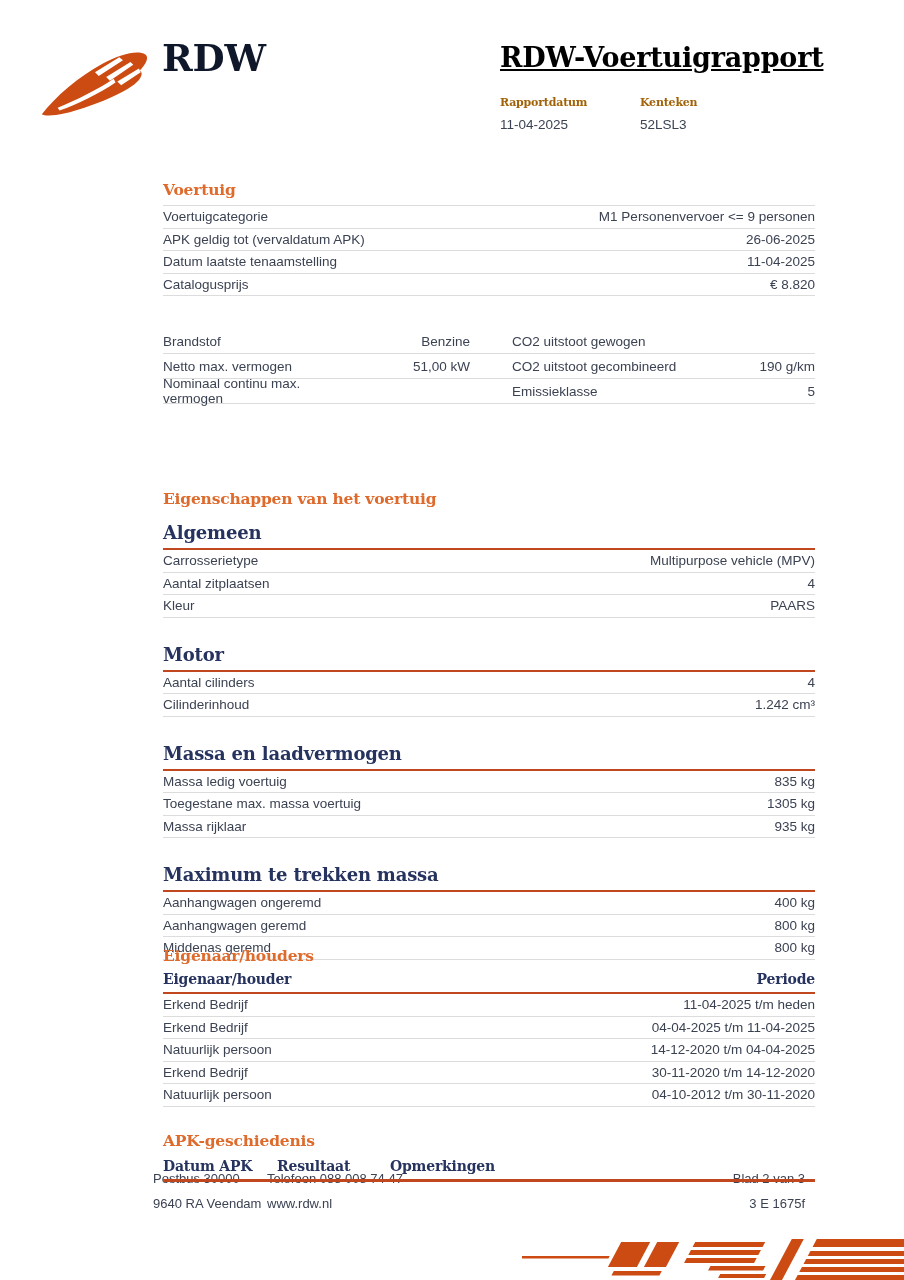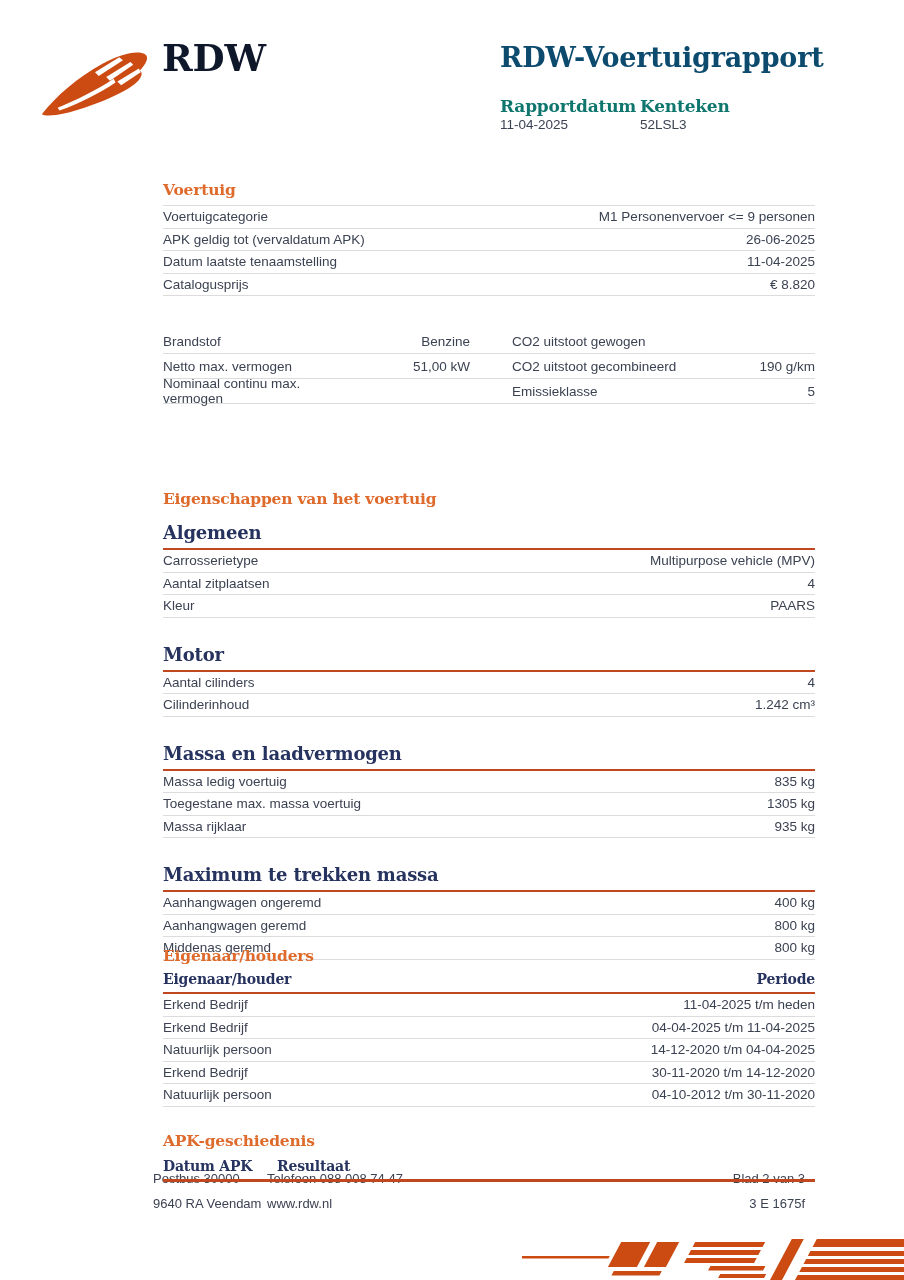--- a/index.html
+++ b/index.html
@@ -1,27 +1,27 @@
 <!DOCTYPE html>
 <html><head>
 <meta charset="utf-8">
 <style>
   html,body{margin:0;padding:0;background:#ffffff;}
   .page{
     position:relative;width:904px;height:1280px;background:#ffffff;overflow:hidden;
     font-family:"Liberation Sans",sans-serif;color:#3b4252;
   }
   .serif{font-family:"DejaVu Serif",serif;font-weight:bold;letter-spacing:-0.2px;}
-  .orange{color:#0c4a6e;}
+  .orange{color:#000000;text-decoration:underline;}
 
   
   .logo-swoosh{position:absolute;left:38px;top:48px;width:114px;height:70px;}
   .logo-text{position:absolute;left:162px;top:36px;font-size:37px;color:#0f172a;}
   .doc-title{position:absolute;left:500px;top:42px;font-size:27px;}
-  .meta-label{position:absolute;top:96px;font-size:17px;color:#0f766e;text-align:center;}
+  .meta-label{position:absolute;top:96px;font-size:11px;color:#a16207;text-align:center;}
   .meta-value{position:absolute;top:117px;font-size:13.5px;}
   .mx1{left:500px;} .mx2{left:640px;}
 
   
   .section{position:absolute;left:163px;width:652px;}
   .h2{font-size:15.5px;color:#de6a2c;margin:0;padding:0 0 6px 0;}
   .h2.lined{border-bottom:1px solid #dcdcdc;}
   .h3{font-size:18px;color:#27335f;margin:0;padding:0 0 5px 0;border-bottom:2px solid #c0471e;}
   .row{display:flex;justify-content:space-between;align-items:center;height:21.5px;
        border-bottom:1px solid #dcdcdc;font-size:13.5px;}
@@ -207,20 +207,21 @@
       <span class="lbl">Natuurlijk persoon</span>
       <span class="val">04-10-2012 t/m 30-11-2020</span>
     </div>
   </div>
 
   <div class="section apk-z" style="top:1131px;">
     <div class="h2 serif" style="padding-bottom:4px;">APK-geschiedenis</div>
     <div class="thead apk-head" style="border-bottom-width:3px;">
       <span class="apk-c1">Datum APK</span>
       <span class="apk-c2">Resultaat</span>
+      <span class="apk-c3">Opmerkingen</span>
     </div>
   </div>
 
   <div class="footer-line f1">
     <span class="f-col1">Postbus 30000</span>
     <span class="f-col2">Telefoon 088 008 74 47</span>
     <span class="f-col3">Blad 2 van 3</span>
   </div>
   <div class="footer-line f2">
     <span class="f-col1">9640 RA Veendam</span>

